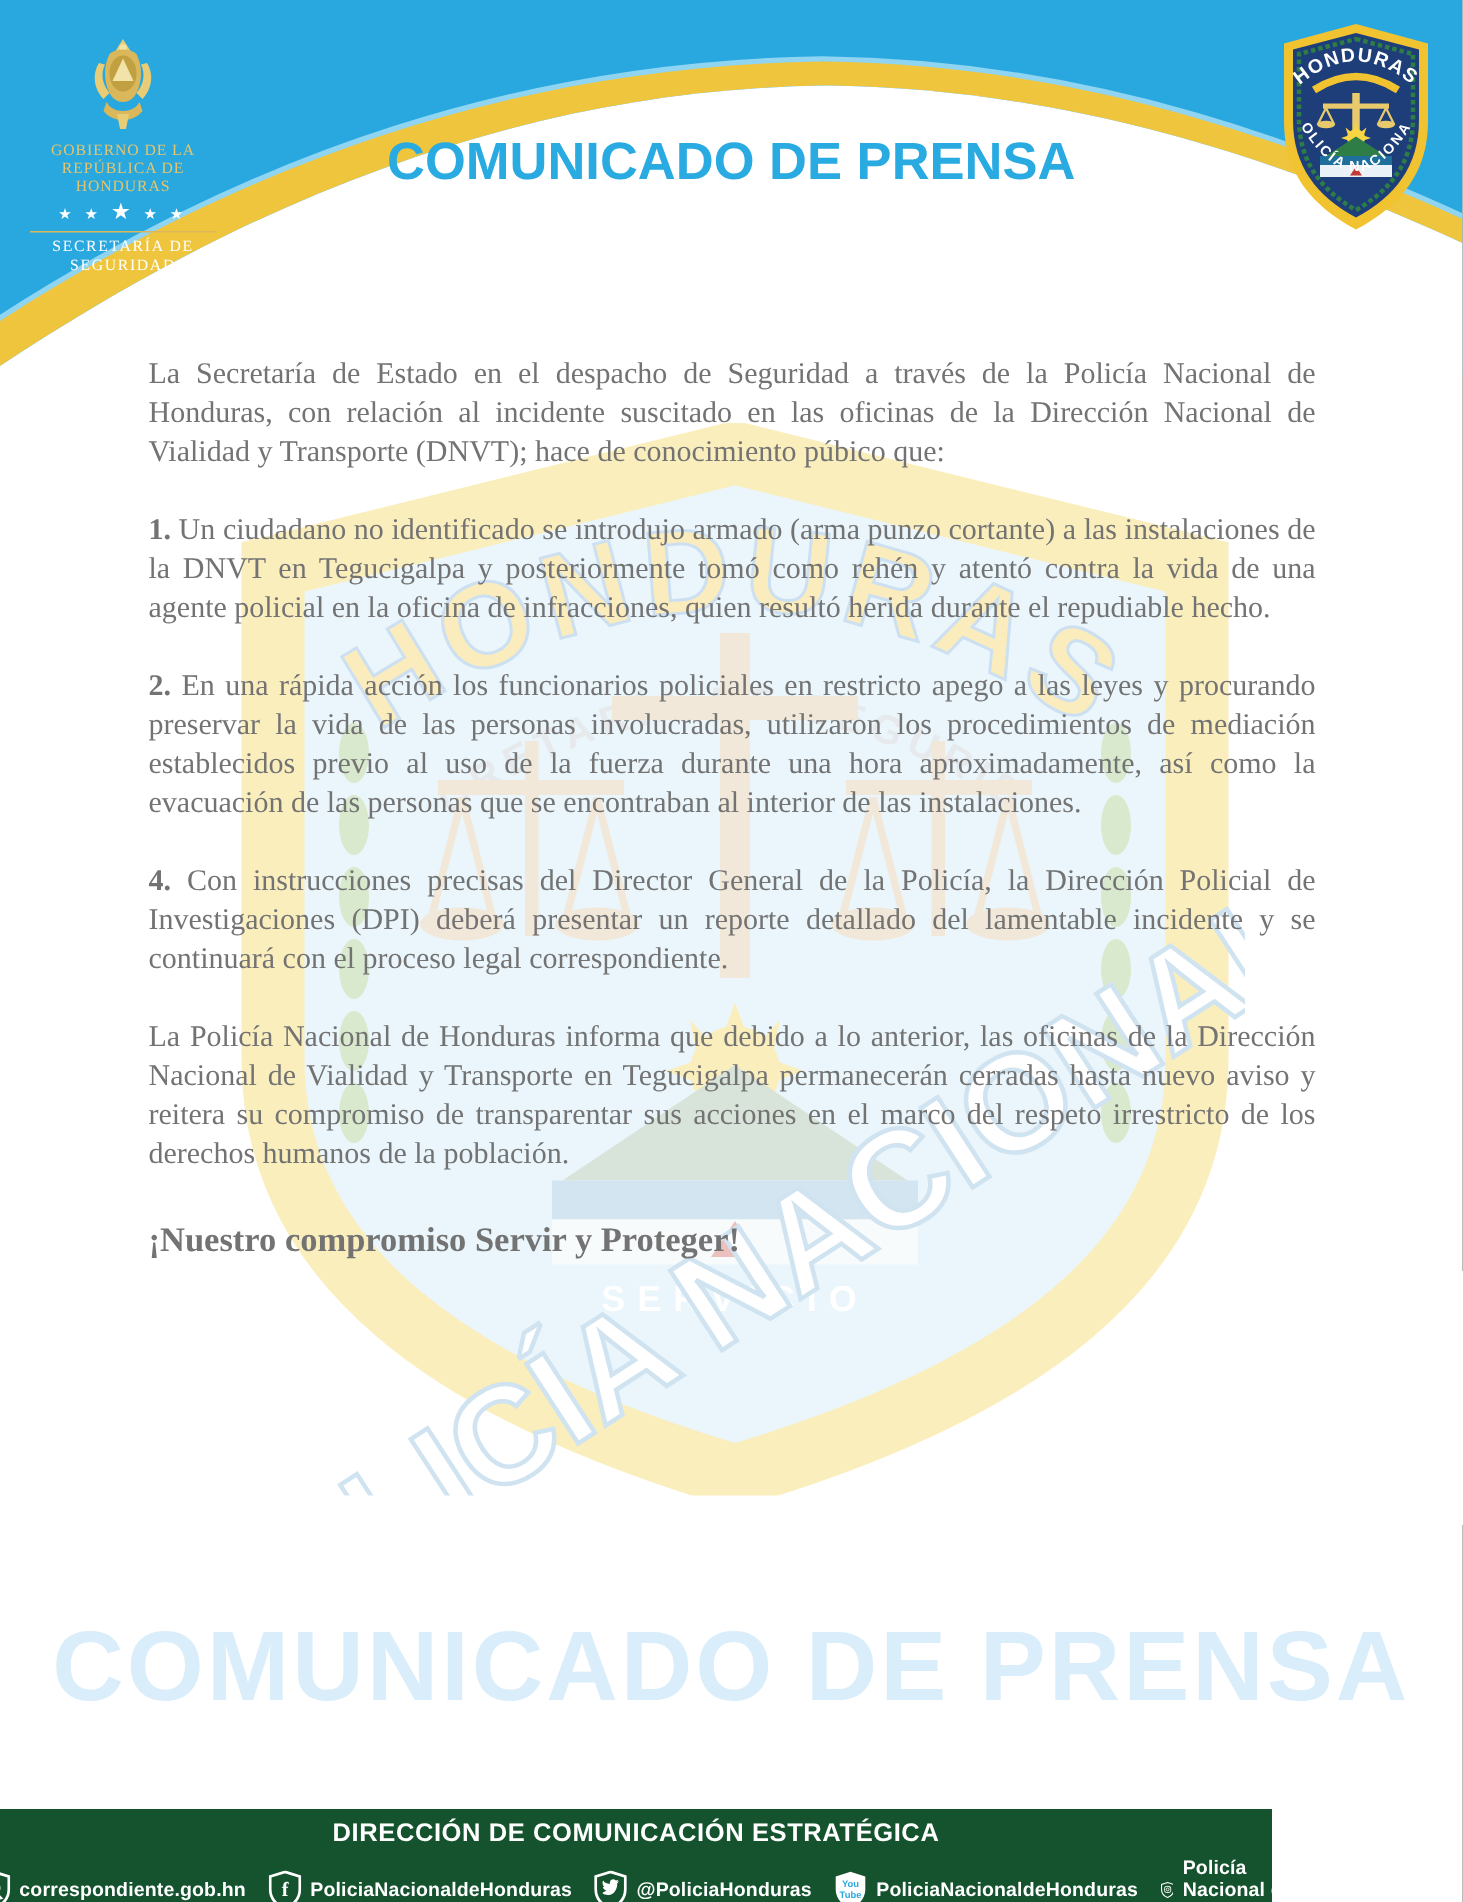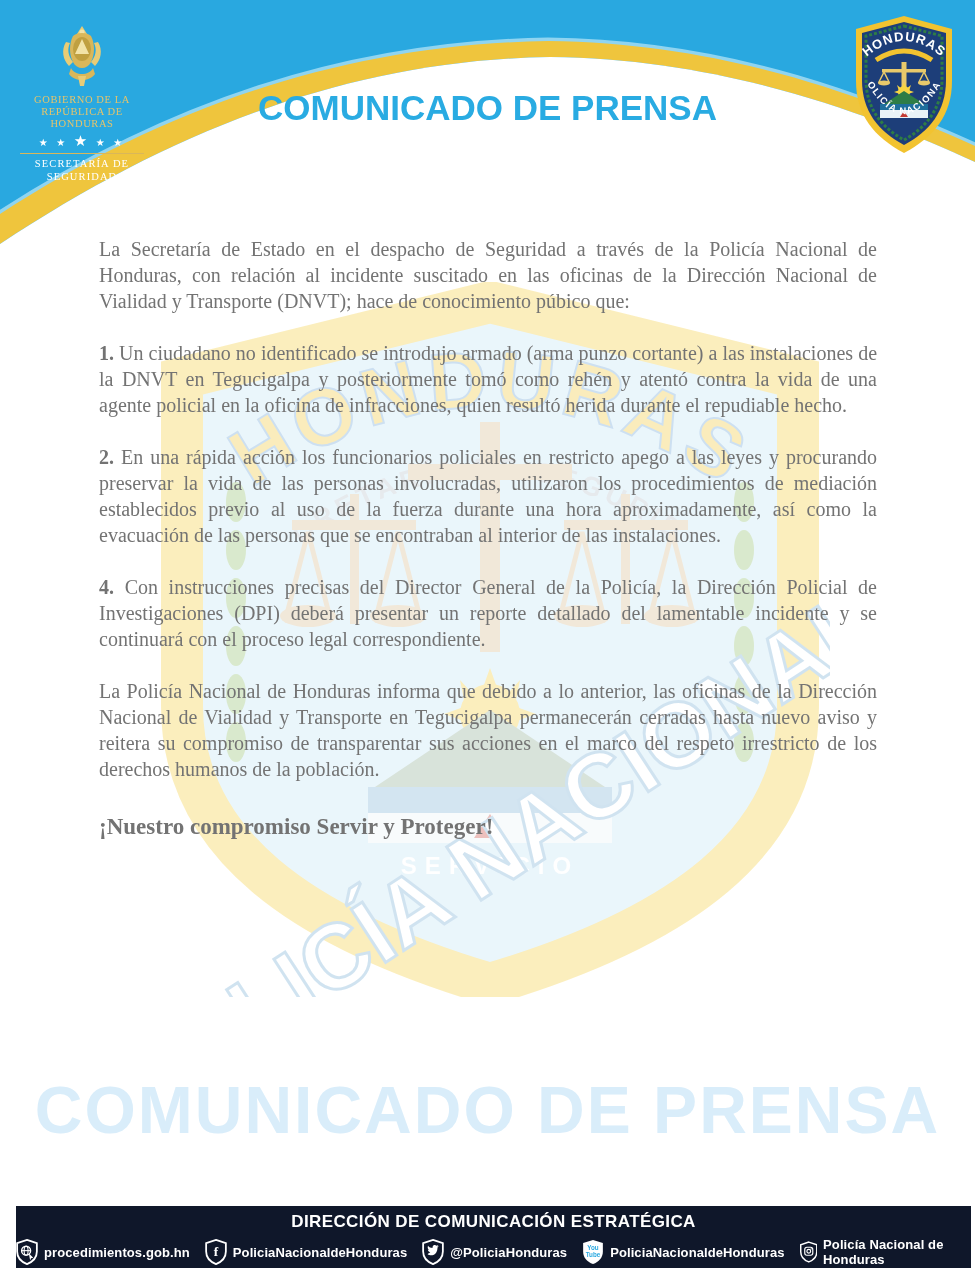--- a/index.html
+++ b/index.html
@@ -23,21 +23,21 @@
   .watermark-bigtext{position:absolute;left:0;top:1072px;width:100%;text-align:center;
         font-family:"Liberation Sans",sans-serif;font-weight:bold;font-size:66px;
         letter-spacing:2px;color:#d9edfa;white-space:nowrap;pointer-events:none;}
   
   .body-text{position:absolute;left:99px;top:236px;width:778px;color:#737373;}
   .body-text p{margin:0 0 26px 0;font-size:20px;line-height:26px;text-align:justify;}
   .body-text p b{font-weight:bold;}
   .dateline{text-align:center !important;margin-top:56px !important;}
   .slogan{text-align:center;margin-top:32px !important;font-weight:bold;font-size:23px !important;}
   
-  .footer{position:absolute;left:16px;bottom:0;width:955px;height:62px;background:#0f172a;
+  .footer{position:absolute;left:0;bottom:0;width:848px;height:62px;background:#14532d;
         font-family:"Liberation Sans",sans-serif;color:#ffffff;}
   .footer-title{margin-top:6px;text-align:center;font-weight:bold;font-size:17px;letter-spacing:.4px;}
   .social-row{display:flex;justify-content:center;align-items:center;gap:15px;margin-top:5px;}
   .social-item{display:flex;align-items:center;gap:6px;}
   .social-label{font-weight:bold;font-size:13px;letter-spacing:.1px;}
 </style>
 </head>
 <body>
 
 <div class="page">
@@ -171,21 +171,21 @@
     <div class="social-row">
 
       <div class="social-item">
         <svg width="22" height="26" viewBox="0 0 24 29" aria-hidden="true">
           <path d="M12,1 L23,4.5 V14 C23,21 18.5,25.5 12,28 C5.5,25.5 1,21 1,14 V4.5 Z" fill="none" stroke="#ffffff" stroke-width="2"></path>
           <circle cx="11" cy="13" r="5" fill="none" stroke="#ffffff" stroke-width="1.6"></circle>
           <line x1="6" y1="13" x2="16" y2="13" stroke="#ffffff" stroke-width="1.2"></line>
           <ellipse cx="11" cy="13" rx="2.2" ry="5" fill="none" stroke="#ffffff" stroke-width="1.2"></ellipse>
           <path d="M14,16 L19,21 L16.5,21.5 L15.5,24 Z" fill="#ffffff"></path>
         </svg>
-        <span class="social-label">procedimientos.gob.hn</span>
+        <span class="social-label">correspondiente.gob.hn</span>
       </div>
 
       <div class="social-item">
         <svg width="22" height="26" viewBox="0 0 24 29" aria-hidden="true">
           <path d="M12,1 L23,4.5 V14 C23,21 18.5,25.5 12,28 C5.5,25.5 1,21 1,14 V4.5 Z" fill="none" stroke="#ffffff" stroke-width="2"></path>
           <text x="12" y="19" text-anchor="middle" font-family="Liberation Serif,serif" font-size="15" font-weight="bold" fill="#ffffff">f</text>
         </svg>
         <span class="social-label">PoliciaNacionaldeHonduras</span>
       </div>
 

